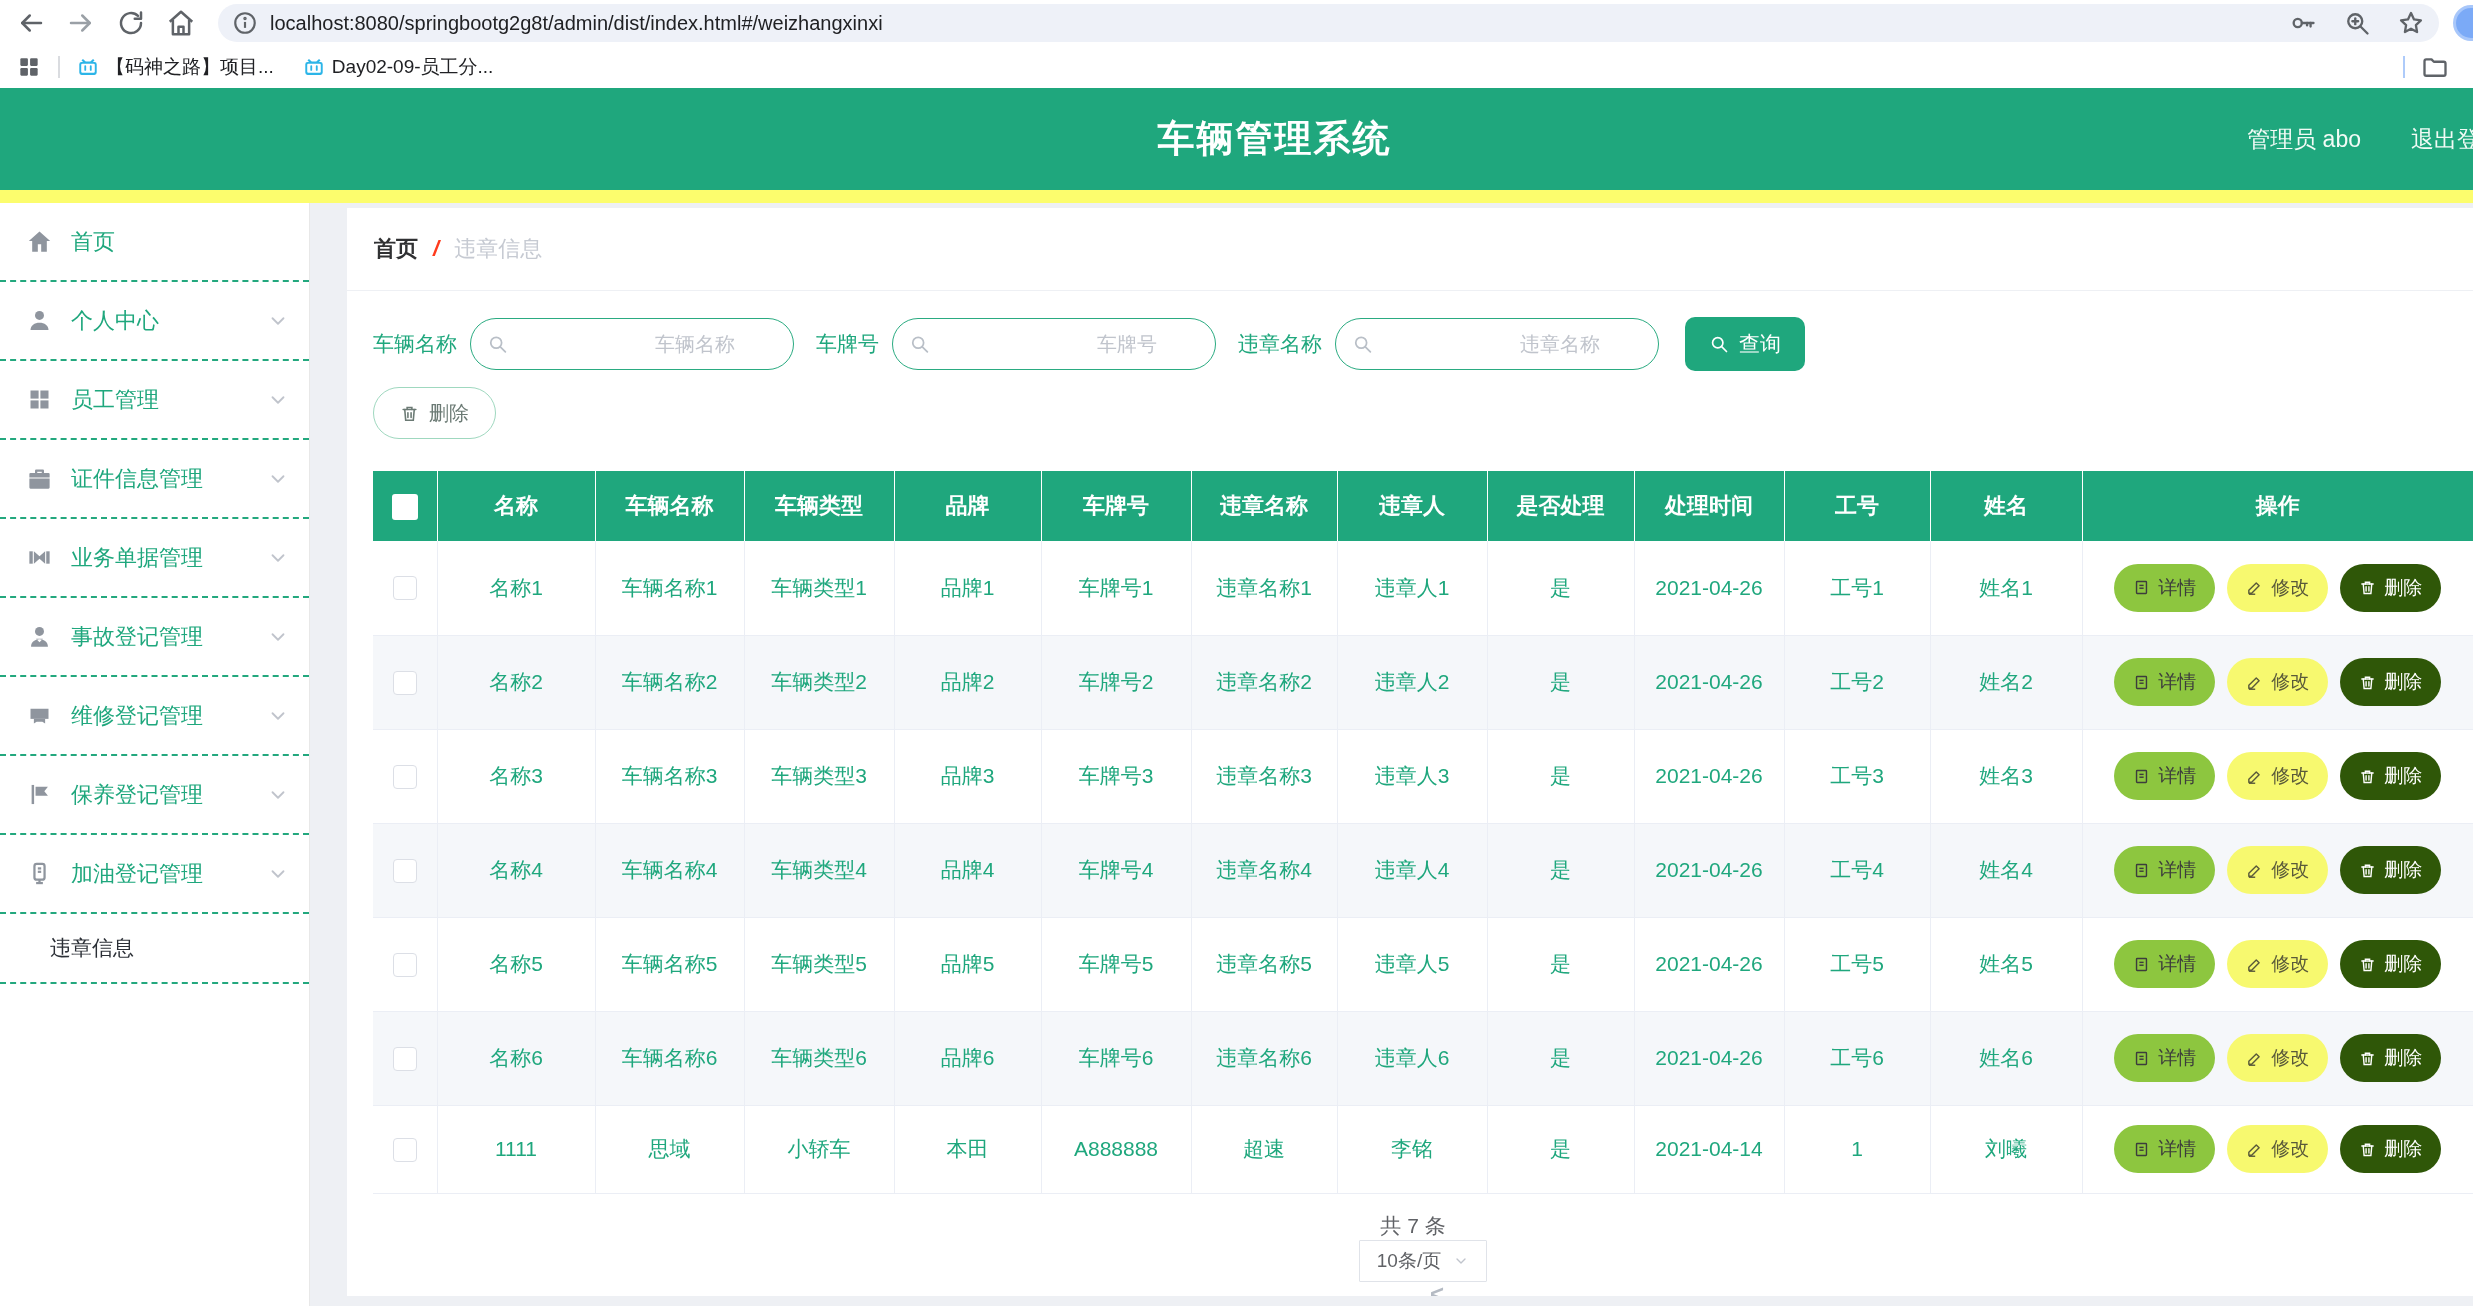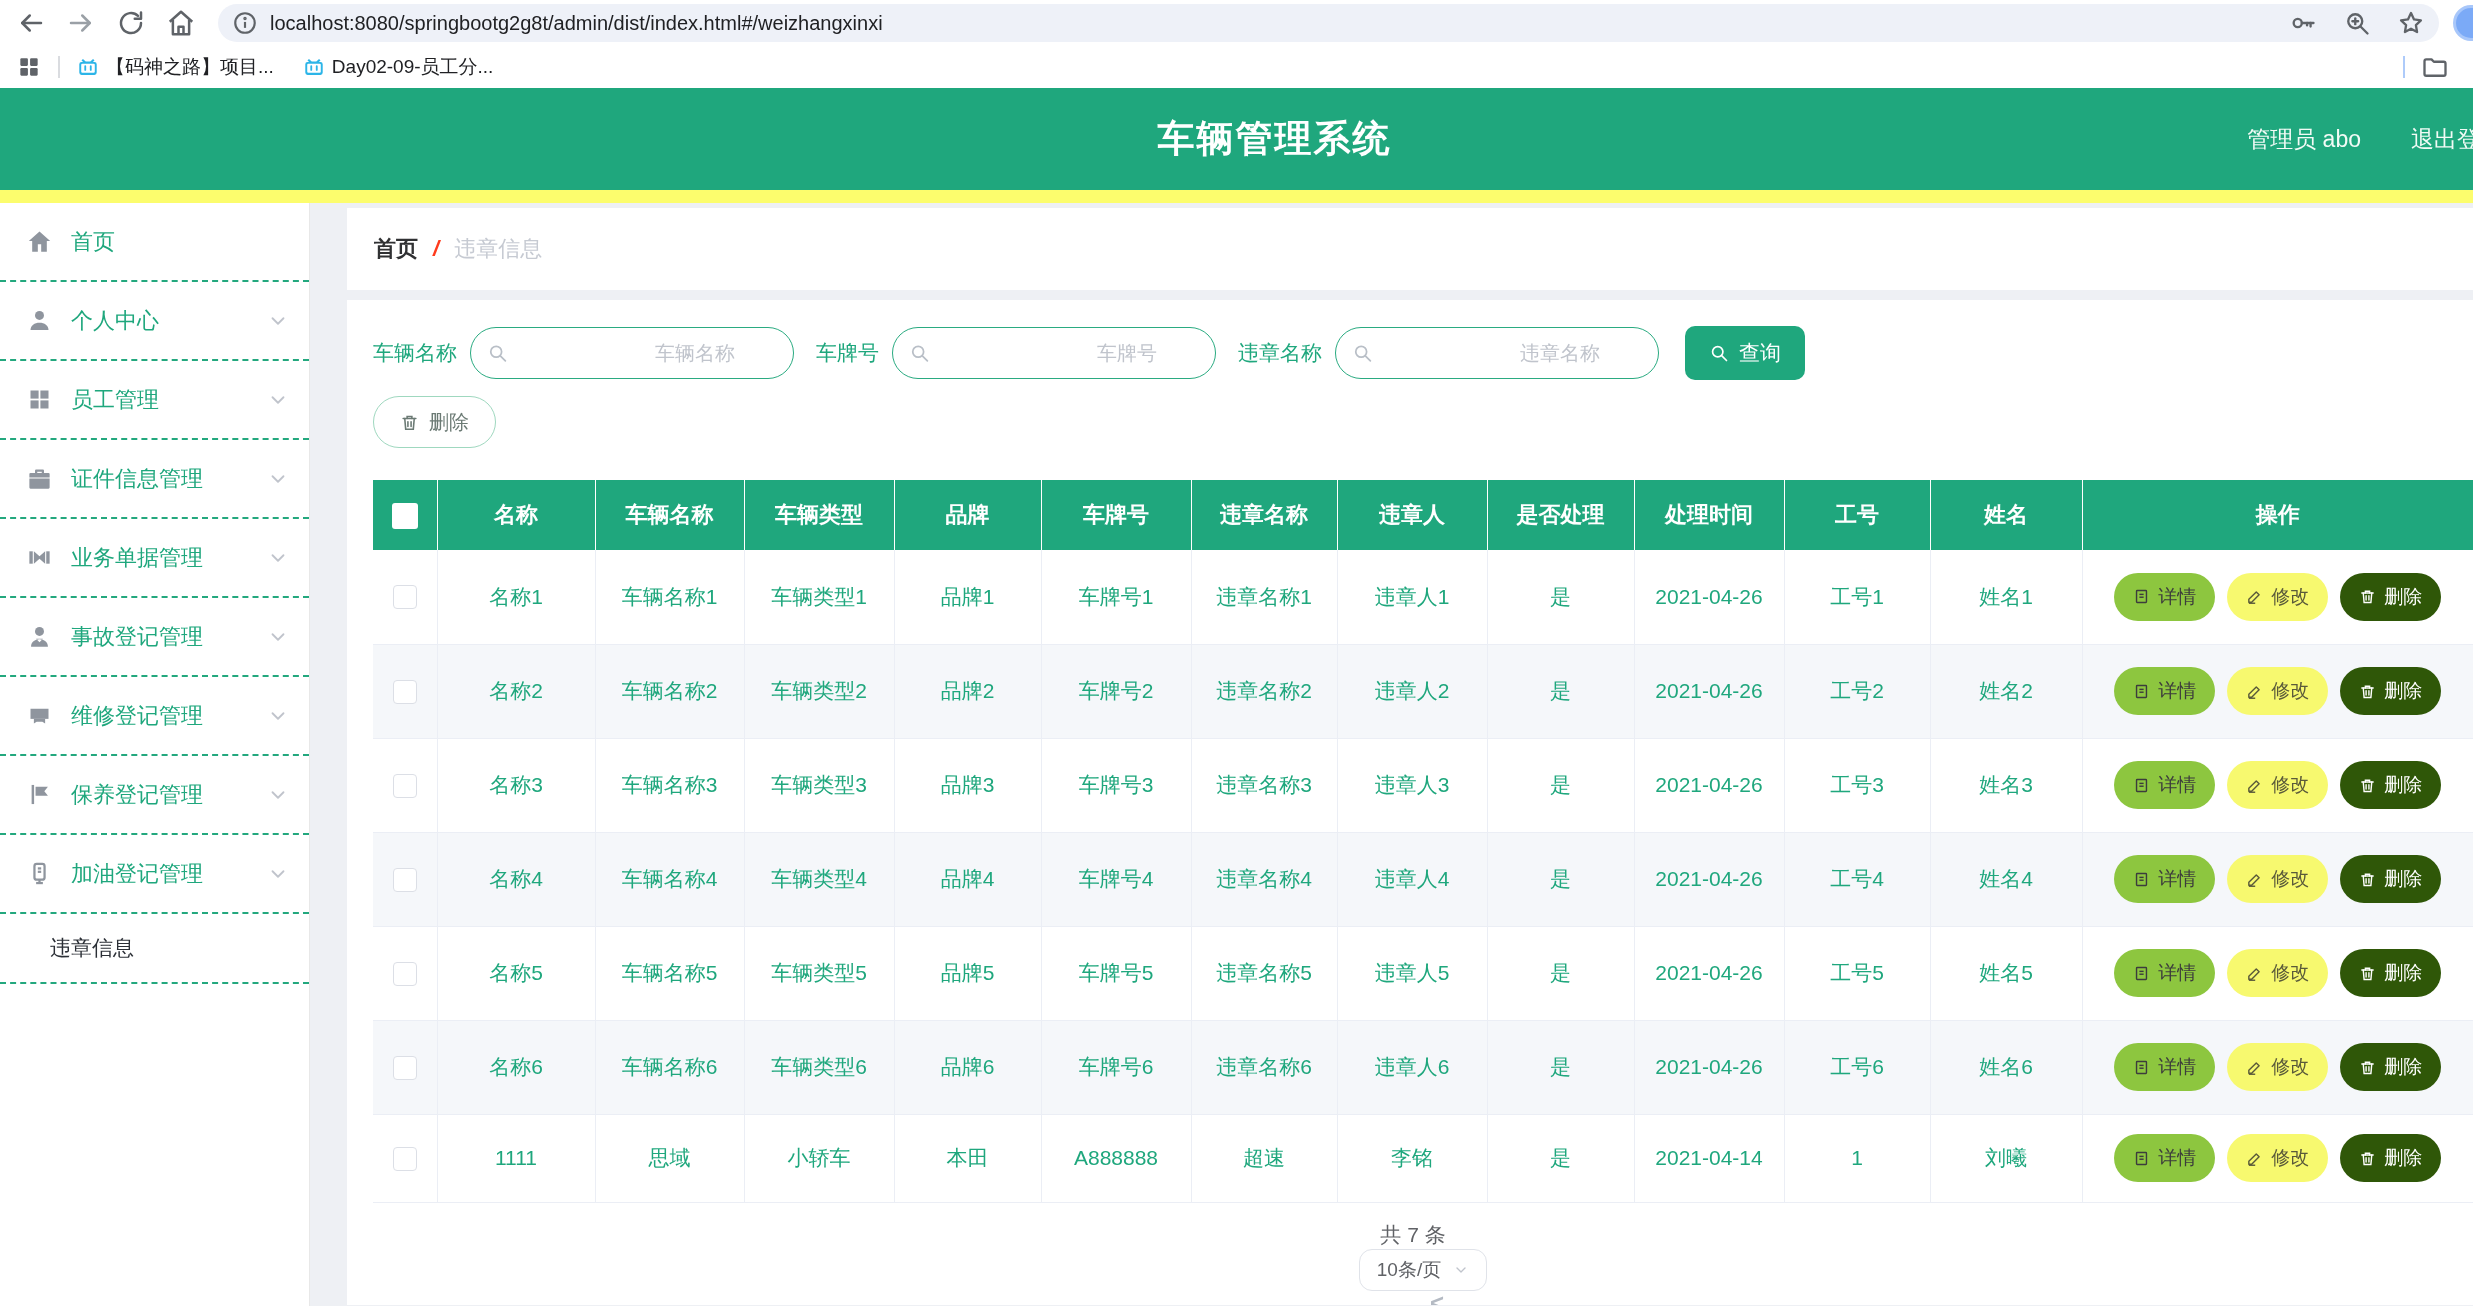--- a/index.html
+++ b/index.html
@@ -49,21 +49,21 @@
   .side-label{flex:1;font-size:22px;color:var(--theme-green);white-space:nowrap;overflow:hidden;}
   .side-chevron{width:22px;height:22px;color:#c0c4cc;flex:none;}
   .side-subitem{height:70px;display:flex;align-items:center;padding-left:50px;font-size:21px;color:#2b2f36;border-bottom:2px dashed #23a87e;cursor:pointer;}
 
   .main{flex:1;min-width:0;padding:5px 0 0 37px;background:#eef0f4;}
   .breadcrumb-card{height:82px;background:#fff;display:flex;align-items:center;padding-left:27px;gap:15px;font-size:22px;}
   .bc-home{color:#303133;font-weight:bold;cursor:pointer;}
   .bc-slash{color:var(--slash-red);font-weight:bold;font-style:italic;}
   .bc-current{color:#c6cad2;}
 
-  .content-card{margin-top:10px;background:#fff;height:1005px;padding:26px 0 0 26px;overflow:hidden;}
+  .content-card{margin-top:1px;background:#fff;height:1005px;padding:26px 0 0 26px;overflow:hidden;}
 
   
   .search-row{display:flex;align-items:center;}
   .search-group{display:flex;align-items:center;margin-right:22px;}
   .search-label{font-size:21px;color:var(--theme-green);margin-right:13px;white-space:nowrap;}
   .pill-input-wrap{position:relative;width:324px;height:52px;}
   .pill-input{width:100%;height:100%;border:1px solid #2aab81;border-radius:26px;outline:none;font-size:20px;color:#303133;padding:0 58px 0 50px;text-align:right;background:#fff;}
   .pill-input::placeholder{color:var(--placeholder);}
   .pill-prefix{position:absolute;left:17px;top:50%;transform:translateY(-50%);width:21px;height:21px;color:#b9bfc7;pointer-events:none;}
   .query-btn{height:54px;padding:0 24px;background:var(--theme-green);color:#fff;border:none;border-radius:10px;font-size:21px;display:inline-flex;align-items:center;gap:10px;cursor:pointer;margin-left:4px;}
@@ -85,21 +85,21 @@
   .actions-wrap{display:flex;align-items:center;justify-content:center;gap:12px;}
   .act-btn{height:48px;padding:0 19px;border:none;border-radius:24px;font-size:19px;display:inline-flex;align-items:center;gap:8px;cursor:pointer;white-space:nowrap;}
   .act-btn .icon{width:17px;height:17px;}
   .act-detail{background:var(--detail-btn);color:#3c3c3c;}
   .act-edit{background:var(--edit-btn);color:#5a5a3a;}
   .act-delete{background:var(--delete-btn);color:#fff;}
 
   
   .pagination{display:flex;align-items:center;margin-top:18px;font-size:21px;color:#606266;flex-direction:column;}
   .pg-total{margin-right:20px;white-space:nowrap;}
-  .pg-size-select{width:128px;height:42px;border:1px solid #e0e3e9;border-radius:13px;display:flex;align-items:center;justify-content:center;gap:12px;font-size:19px;color:#606266;cursor:pointer;background:#fff;}
+  .pg-size-select{width:128px;height:42px;border:1px solid #e0e3e9;border-radius:1px;display:flex;align-items:center;justify-content:center;gap:12px;font-size:19px;color:#606266;cursor:pointer;background:#fff;}
   .pg-size-select .icon{width:16px;height:16px;color:#c0c4cc;}
   .pg-arrow{font-size:24px;color:#b4bac3;margin:0 0 0 28px;cursor:pointer;font-weight:bold;line-height:1;}
   .pg-arrow.next{margin-left:0;}
   .pg-current{color:var(--theme-green);font-weight:bold;font-size:22px;margin:0 30px;cursor:pointer;}
   .pg-goto-label{margin-left:34px;}
   .pg-goto-input{width:58px;height:42px;border:1px solid #dcdfe6;border-radius:5px;text-align:center;font-size:20px;color:#606266;margin:0 12px;outline:none;}
   .icon svg,.tb-icon svg,.url-info svg,.url-action svg,.side-icon svg,.side-chevron svg,.pill-prefix svg,.apps-icon svg,.folder-icon svg{width:100%;height:100%;display:block;}
   .icon{display:inline-block;flex:none;}
 </style>
 </head>

